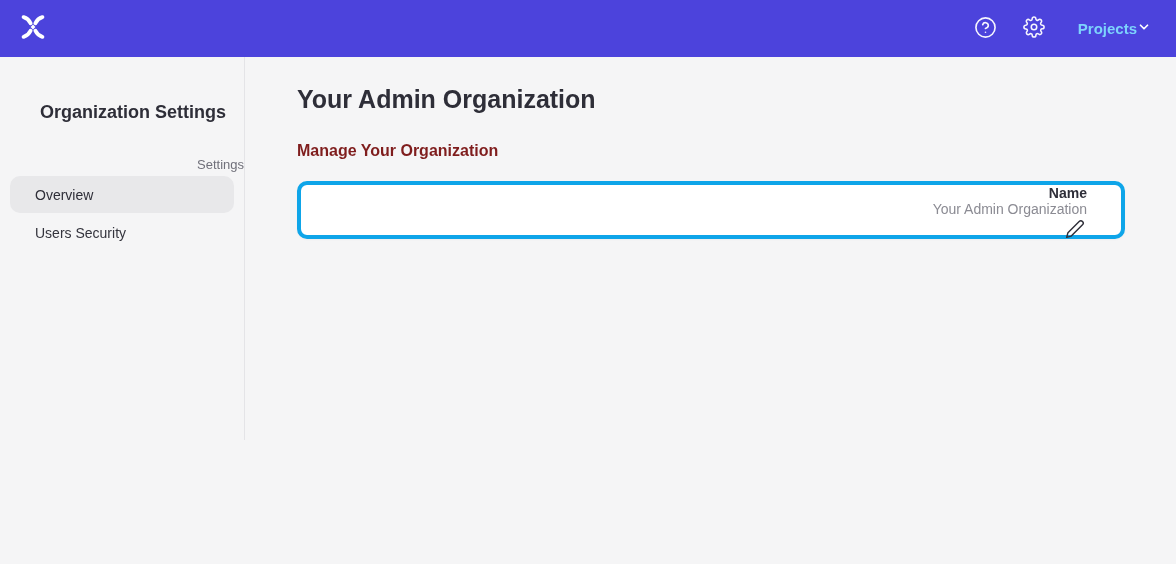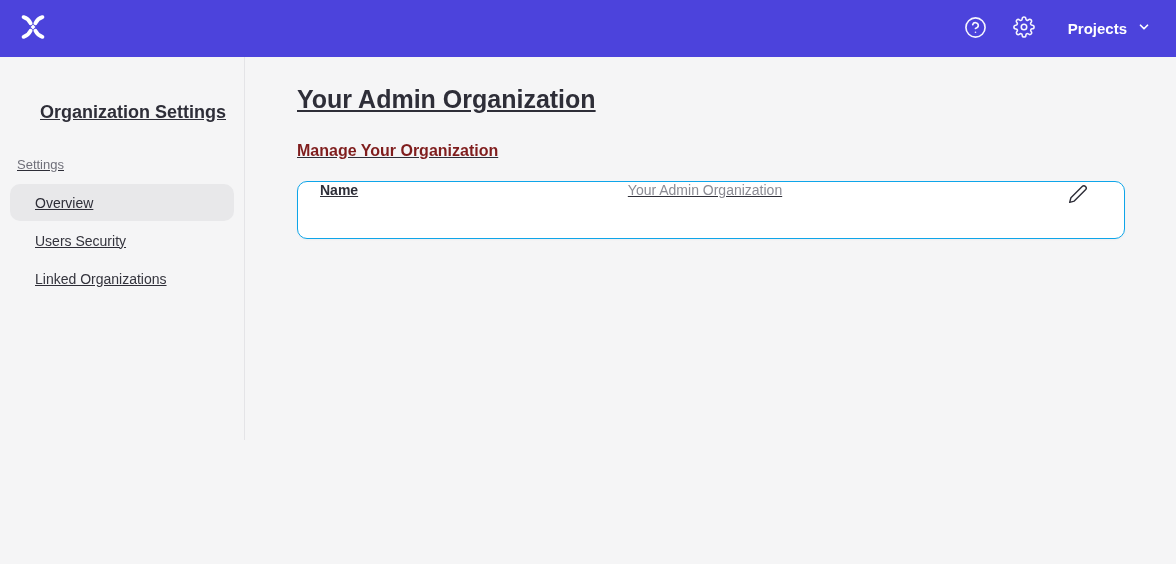--- a/index.html
+++ b/index.html
@@ -18,42 +18,42 @@
     padding: 0 25px 0 18px;
   }
   .logo-btn { background: none; border: none; padding: 0; cursor: pointer; display: flex; }
   .topbar-right { display: flex; align-items: center; gap: 26px; }
   .icon-btn {
     background: none; border: none; padding: 0; cursor: pointer;
     display: flex; align-items: center; justify-content: center;
   }
   .projects-btn {
     background: none; border: none; cursor: pointer;
-    display: flex; align-items: center; gap: 10px;
-    color: #ffffff; font-family: inherit; font-size: 15px; font-weight: 700;
+    display: flex; align-items: center; 
+    color: #7dd3fc; font-family: inherit; font-size: 15px; font-weight: 700;
     margin-left: 7px; padding: 0;
   }
 
   
-  .content { display: flex; height: 383px; text-decoration: underline; }
+  .content { display: flex; height: 383px; }
 
   
   .sidebar {
     width: 245px; flex-shrink: 0;
     border-right: 1px solid #e4e4e7;
     background: #f5f5f6;
     padding-top: 44px;
   }
   .sidebar-title {
     margin: 0 0 0 40px;
     font-size: 18px; font-weight: 700; line-height: 22px; color: #2e2e38;
   }
   .sidebar-section-label {
-    margin: 34px 0 12px 17px;
-    font-size: 13px; line-height: 15px; color: #70707a;
+    margin: 34px 0 4px 17px;
+    font-size: 13px; line-height: 15px; color: #70707a; text-align: right;
   }
   .nav { display: flex; flex-direction: column; gap: 1px; padding: 0 10px; }
   .nav-item {
     height: 37px; display: flex; align-items: center;
     padding-left: 25px; border-radius: 10px;
     font-size: 14px; color: #34343d; cursor: pointer;
   }
   .nav-item.active { background: #e8e8ea; color: #2e2e38; }
 
   
@@ -62,24 +62,25 @@
     margin: 28px 0 0;
     font-size: 25px; font-weight: 700; line-height: 28px; color: #2e2e38;
   }
   .section-title {
     margin: 29px 0 0;
     font-size: 16px; font-weight: 700; line-height: 18px; color: #7f1d1d;
   }
   .card {
     margin-top: 21px; width: 828px; height: 58px;
     background: #ffffff;
-    border: 1px solid #0ea5e9; border-radius: 10px;
+    border: 4px solid #0ea5e9; border-radius: 10px;
     box-shadow: 0 1px 2px rgba(40, 40, 60, 0.04);
-    display: flex; align-items: flex-start;
+    display: flex; align-items: flex-end;
     padding: 0 34px 0 22px;
+    flex-direction: column;
   }
   .field-label { flex: 1; font-size: 14px; font-weight: 700; color: #2e2e38; }
   .field-value { font-size: 14px; color: #8b8b93; }
   .edit-zone { flex: 1; display: flex; justify-content: flex-end; }
   .edit-btn { background: none; border: none; padding: 2px; cursor: pointer; display: flex; }
 </style>
 </head>
 <body>
 
 <div>
@@ -129,21 +130,20 @@
   </header>
 
   <div class="content">
 
     <aside class="sidebar">
       <h1 class="sidebar-title">Organization Settings</h1>
       <div class="sidebar-section-label">Settings</div>
       <nav class="nav">
         <div class="nav-item active">Overview</div>
         <div class="nav-item">Users Security</div>
-        <div class="nav-item">Linked Organizations</div>
       </nav>
     </aside>
 
     <main class="main">
       <h2 class="page-title">Your Admin Organization</h2>
       <h3 class="section-title">Manage Your Organization</h3>
 
       <div class="card">
         <span class="field-label">Name</span>
         <span class="field-value">Your Admin Organization</span>

